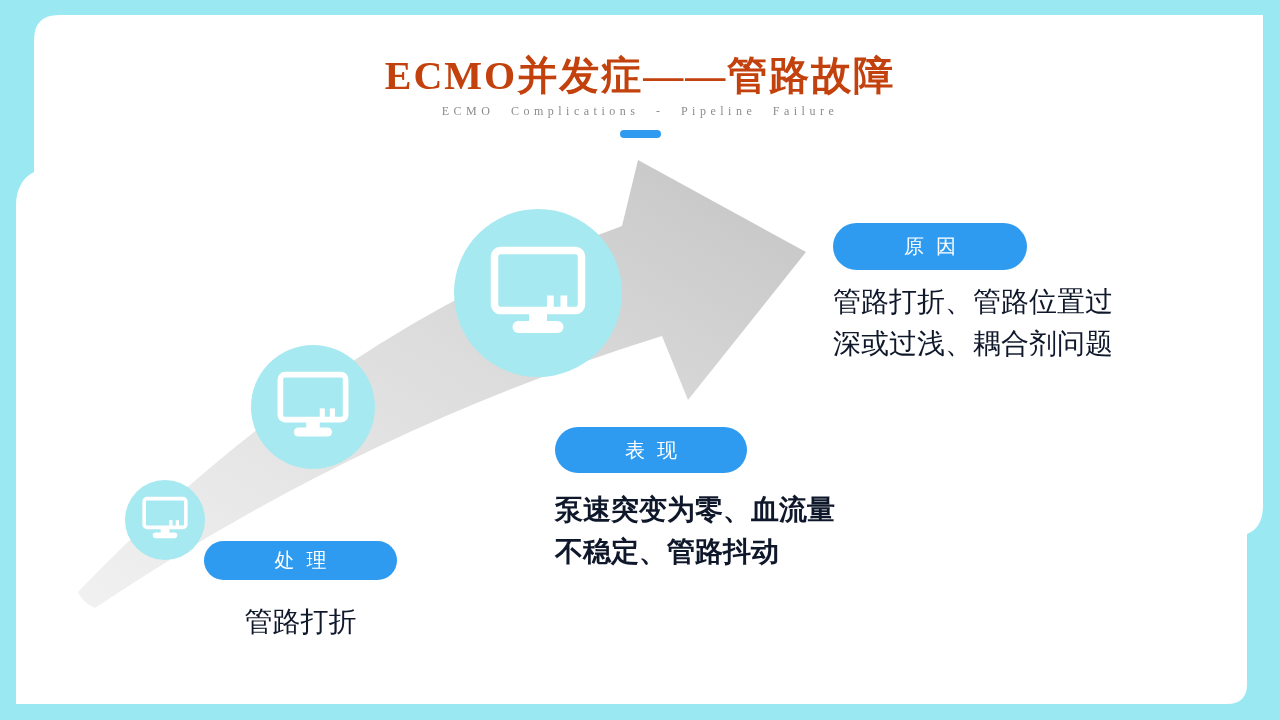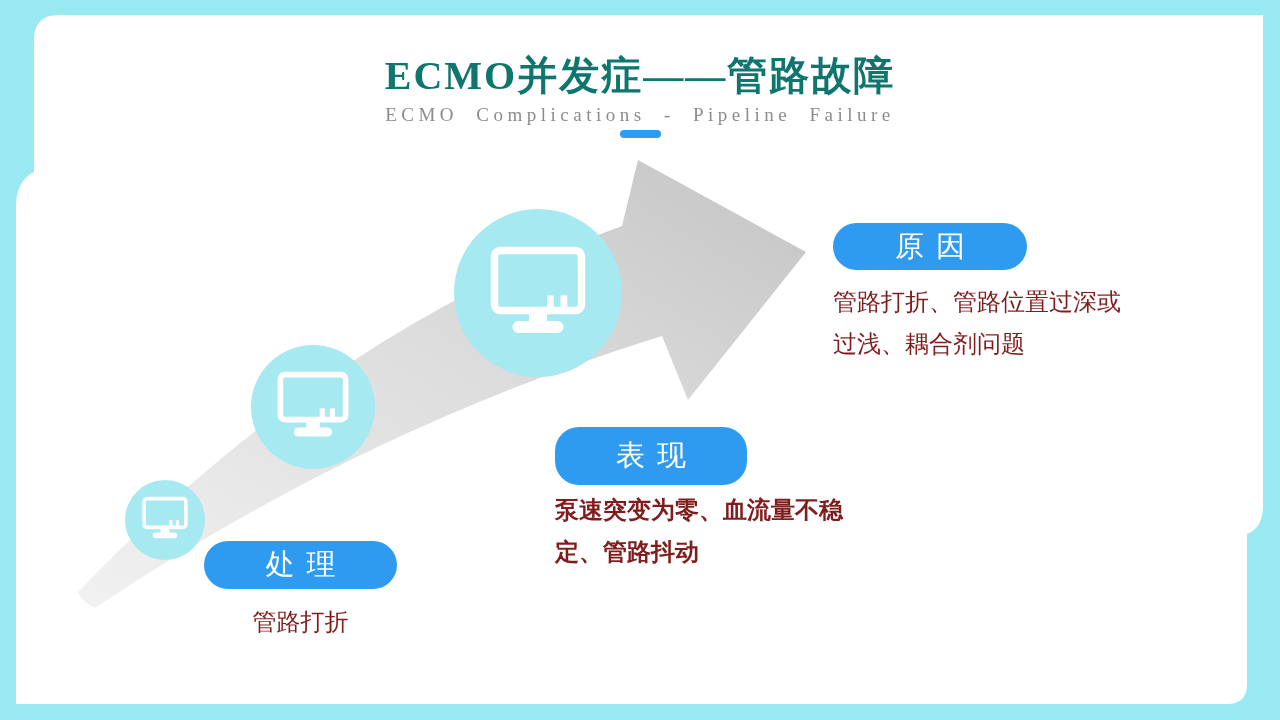--- a/index.html
+++ b/index.html
@@ -6,53 +6,53 @@
   body{
     width:1280px;height:720px;position:relative;overflow:hidden;
     background:#9AE9F2;
     font-family:"Liberation Serif","DejaVu Serif",serif;
   }
   svg.layer{position:absolute;left:0;top:0;}
 
   
   .title{
     position:absolute;left:0;top:48px;width:1280px;text-align:center;
-    font-size:40px;font-weight:bold;color:#0f766e;letter-spacing:2px;
+    font-size:40px;font-weight:bold;color:#c2410c;letter-spacing:2px;
   }
   .subtitle{
     position:absolute;left:0;top:104px;width:1280px;text-align:center;
-    font-size:19px;color:#8C8C8C;letter-spacing:4.5px;word-spacing:9px;
+    font-size:12px;color:#8C8C8C;letter-spacing:4.5px;word-spacing:9px;
   }
   .underline{
     position:absolute;left:620px;top:130px;width:41px;height:8px;
     background:#2E9BF0;border-radius:4px;
   }
 
   
   .circle{
     position:absolute;border-radius:50%;background:#A7E9F0;
     display:flex;align-items:center;justify-content:center;
   }
   .circle.c-large{left:454px;top:209px;width:168px;height:168px;}
   .circle.c-medium{left:251px;top:345px;width:124px;height:124px;}
   .circle.c-small{left:125px;top:480px;width:80px;height:80px;}
 
   
   .pill{
     position:absolute;background:#2E9BF0;border-radius:24px;color:#ffffff;
-    font-size:29px;letter-spacing:12px;padding-left:12px;box-sizing:border-box;
+    font-size:20px;letter-spacing:12px;padding-left:12px;box-sizing:border-box;
     display:flex;align-items:center;justify-content:center;
   }
   .pill.p-cause{left:833px;top:223px;width:194px;height:47px;}
-  .pill.p-symptom{left:555px;top:427px;width:192px;height:58px;font-family:Liberation Mono, monospace;}
-  .pill.p-treatment{left:204px;top:541px;width:193px;height:48px;}
+  .pill.p-symptom{left:555px;top:427px;width:192px;height:46px;font-family:Liberation Mono, monospace;}
+  .pill.p-treatment{left:204px;top:541px;width:193px;height:39px;}
 
   
   .desc{
-    position:absolute;font-size:24px;color:#7f1d1d;line-height:42px;
+    position:absolute;font-size:28px;color:#0f172a;line-height:42px;
   }
   .desc.d-cause{left:833px;top:281px;width:302px;}
   .desc.d-symptom{left:555px;top:489px;width:302px;font-weight:bold;}
   .desc.d-treatment{left:204px;top:601px;width:193px;text-align:center;}
 </style>
 </head>
 <body>
 
 <svg class="layer" width="1280" height="720" viewBox="0 0 1280 720">
   <path fill="#FFFFFF" d="

